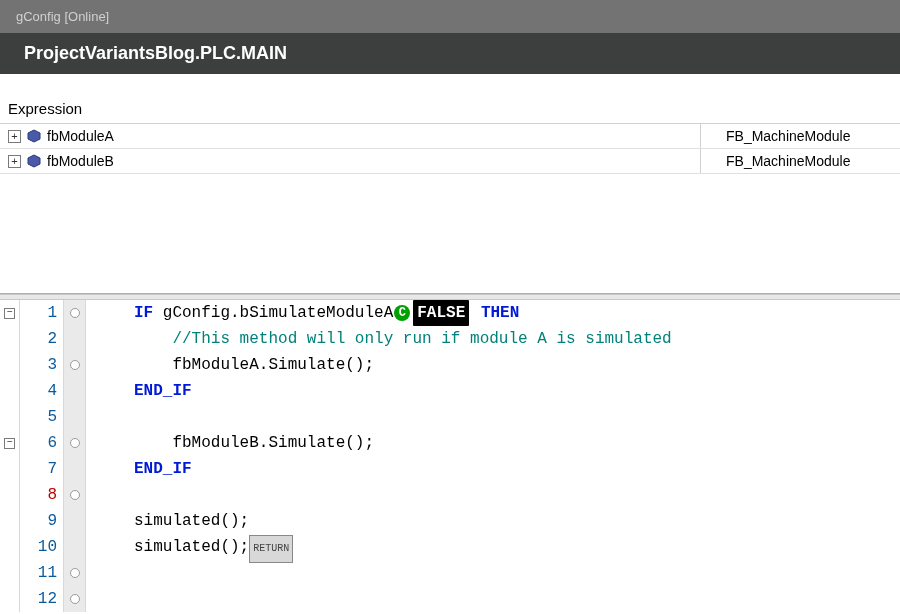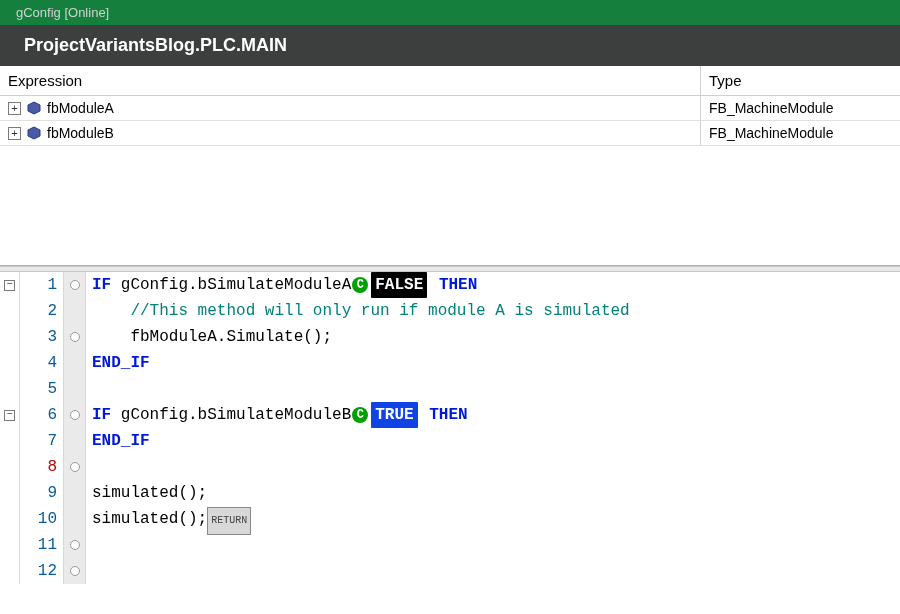--- a/index.html
+++ b/index.html
@@ -5,22 +5,22 @@
   * { box-sizing: border-box; margin: 0; padding: 0; }
   body {
     font-family: "Segoe UI", Tahoma, sans-serif;
     background: #fff;
     width: 900px;
     height: 614px;
     overflow: hidden;
     font-size: 14px;
   }
   .tabbar {
-    background: #15803d;
-    height: 25px;
+    background: #737373;
+    height: 33px;
     display: flex;
     align-items: stretch;
     padding-left: 0;
   }
   .tab {
     display: flex;
     align-items: center;
     padding: 0 16px;
     color: #d0d0d0;
     font-size: 13px;
@@ -41,34 +41,35 @@
     background: #3d3e3e;
     color: #fff;
     padding: 10px 20px 10px 24px;
     font-size: 18px;
     font-weight: 600;
   }
   .declpane {
     background: #fff;
     border-bottom: 1px solid #b0b0b0;
     min-height: 200px;
+    margin-top: 20px;
   }
   .declhdr {
     display: flex;
     border-bottom: 1px solid #d0d0d0;
   }
   .declhdr .col-expr { flex: 1; padding: 6px 8px; font-size: 15px; }
   .declhdr .col-type { width: 200px; padding: 6px 8px; border-left: 1px solid #d0d0d0; font-size: 15px; }
   .declrow {
     display: flex;
     align-items: center;
     border-bottom: 1px solid #e0e0e0;
   }
   .declrow .col-expr { flex: 1; display: flex; align-items: center; padding: 4px 8px; gap: 6px; }
-  .declrow .col-type { width: 200px; padding: 4px 8px; border-left: 1px solid #d0d0d0; }
+  .declrow .col-type { width: 200px; padding: 4px 25px; border-left: 1px solid #d0d0d0; }
   .expand-box {
     width: 13px; height: 13px;
     border: 1px solid #7a7a7a;
     display: inline-flex; align-items: center; justify-content: center;
     font-size: 11px; line-height: 1;
     color: #333;
     cursor: pointer;
     background:#fff;
   }
   .fb-icon {
@@ -115,21 +116,21 @@
     width: 22px;
     background: #eaeaea;
     border-right: 1px solid #d8d8d8;
   }
   .bpcol .bp { height:26px; display:flex;align-items:center;justify-content:center;}
   .bp-dot {
     width:10px;height:10px;border-radius:50%;
     border:1px solid #9a9a9a;background:#fff;
   }
   .codecol { flex:1; padding-left:6px; background:#fff; }
-  .codecol .cl { height:26px; white-space:pre; }
+  .codecol .cl { height:26px; white-space:pre;margin-left:42px; }
   .kw { color:#0019d6; font-weight:600; }
   .cm { color:#00827a; }
   .txt { color:#000; }
   .bpred { color:#c00000; }
   .valbox {
     display:inline-block;
     color:#fff;
     padding:0 4px;
     font-weight:600;
     border-radius:1px;
@@ -166,21 +167,20 @@
   </div>
 </div>
 
 <div class="titlebar">
   <span>ProjectVariantsBlog.PLC.MAIN</span>
 </div>
 
 <div class="declpane">
   <div class="declhdr">
     <div class="col-expr">Expression</div>
-    <div class="col-type">Type</div>
   </div>
 
   <div class="declrow">
     <div class="col-expr">
       <span class="expand-box">+</span>
       <span class="fb-icon">
         <svg viewBox="0 0 14 14">
             <polygon points="7,1 13,4 13,10 7,13 1,10 1,4" fill="#4a5aa8" stroke="#2a3a78"></polygon>
           </svg>
       </span>
@@ -267,19 +267,19 @@
         <span class="bp-dot"></span>
       </div>
   </div>
 
   <div class="codecol">
     <div class="cl"><span class="kw">IF</span><span class="txt"> gConfig.bSimulateModuleA</span><span class="circlec">C</span><span class="valbox false">FALSE</span><span class="kw"> </span><span class="kw">THEN</span></div>
     <div class="cl">    <span class="cm">//This method will only run if module A is simulated</span></div>
     <div class="cl">    <span class="txt">fbModuleA.Simulate();</span></div>
     <div class="cl"><span class="kw">END_IF</span></div>
     <div class="cl"> </div>
-    <div class="cl"><span class="kw">IF</span><span class="txt"> gConfig.bSimulateModuleB</span><span class="circlec">C</span><span class="valbox true">TRUE</span><span class="kw"> </span><span class="kw">THEN</span></div>
+    <div class="cl">    <span class="txt">fbModuleB.Simulate();</span></div>
     <div class="cl"><span class="kw">END_IF</span></div>
     <div class="cl"> </div>
     <div class="cl"><span class="txt">simulated();</span></div>
     <div class="cl"><span class="txt">simulated();</span><span class="retbox">RETURN</span></div>
   </div>
 </div>
 
 </body></html>

